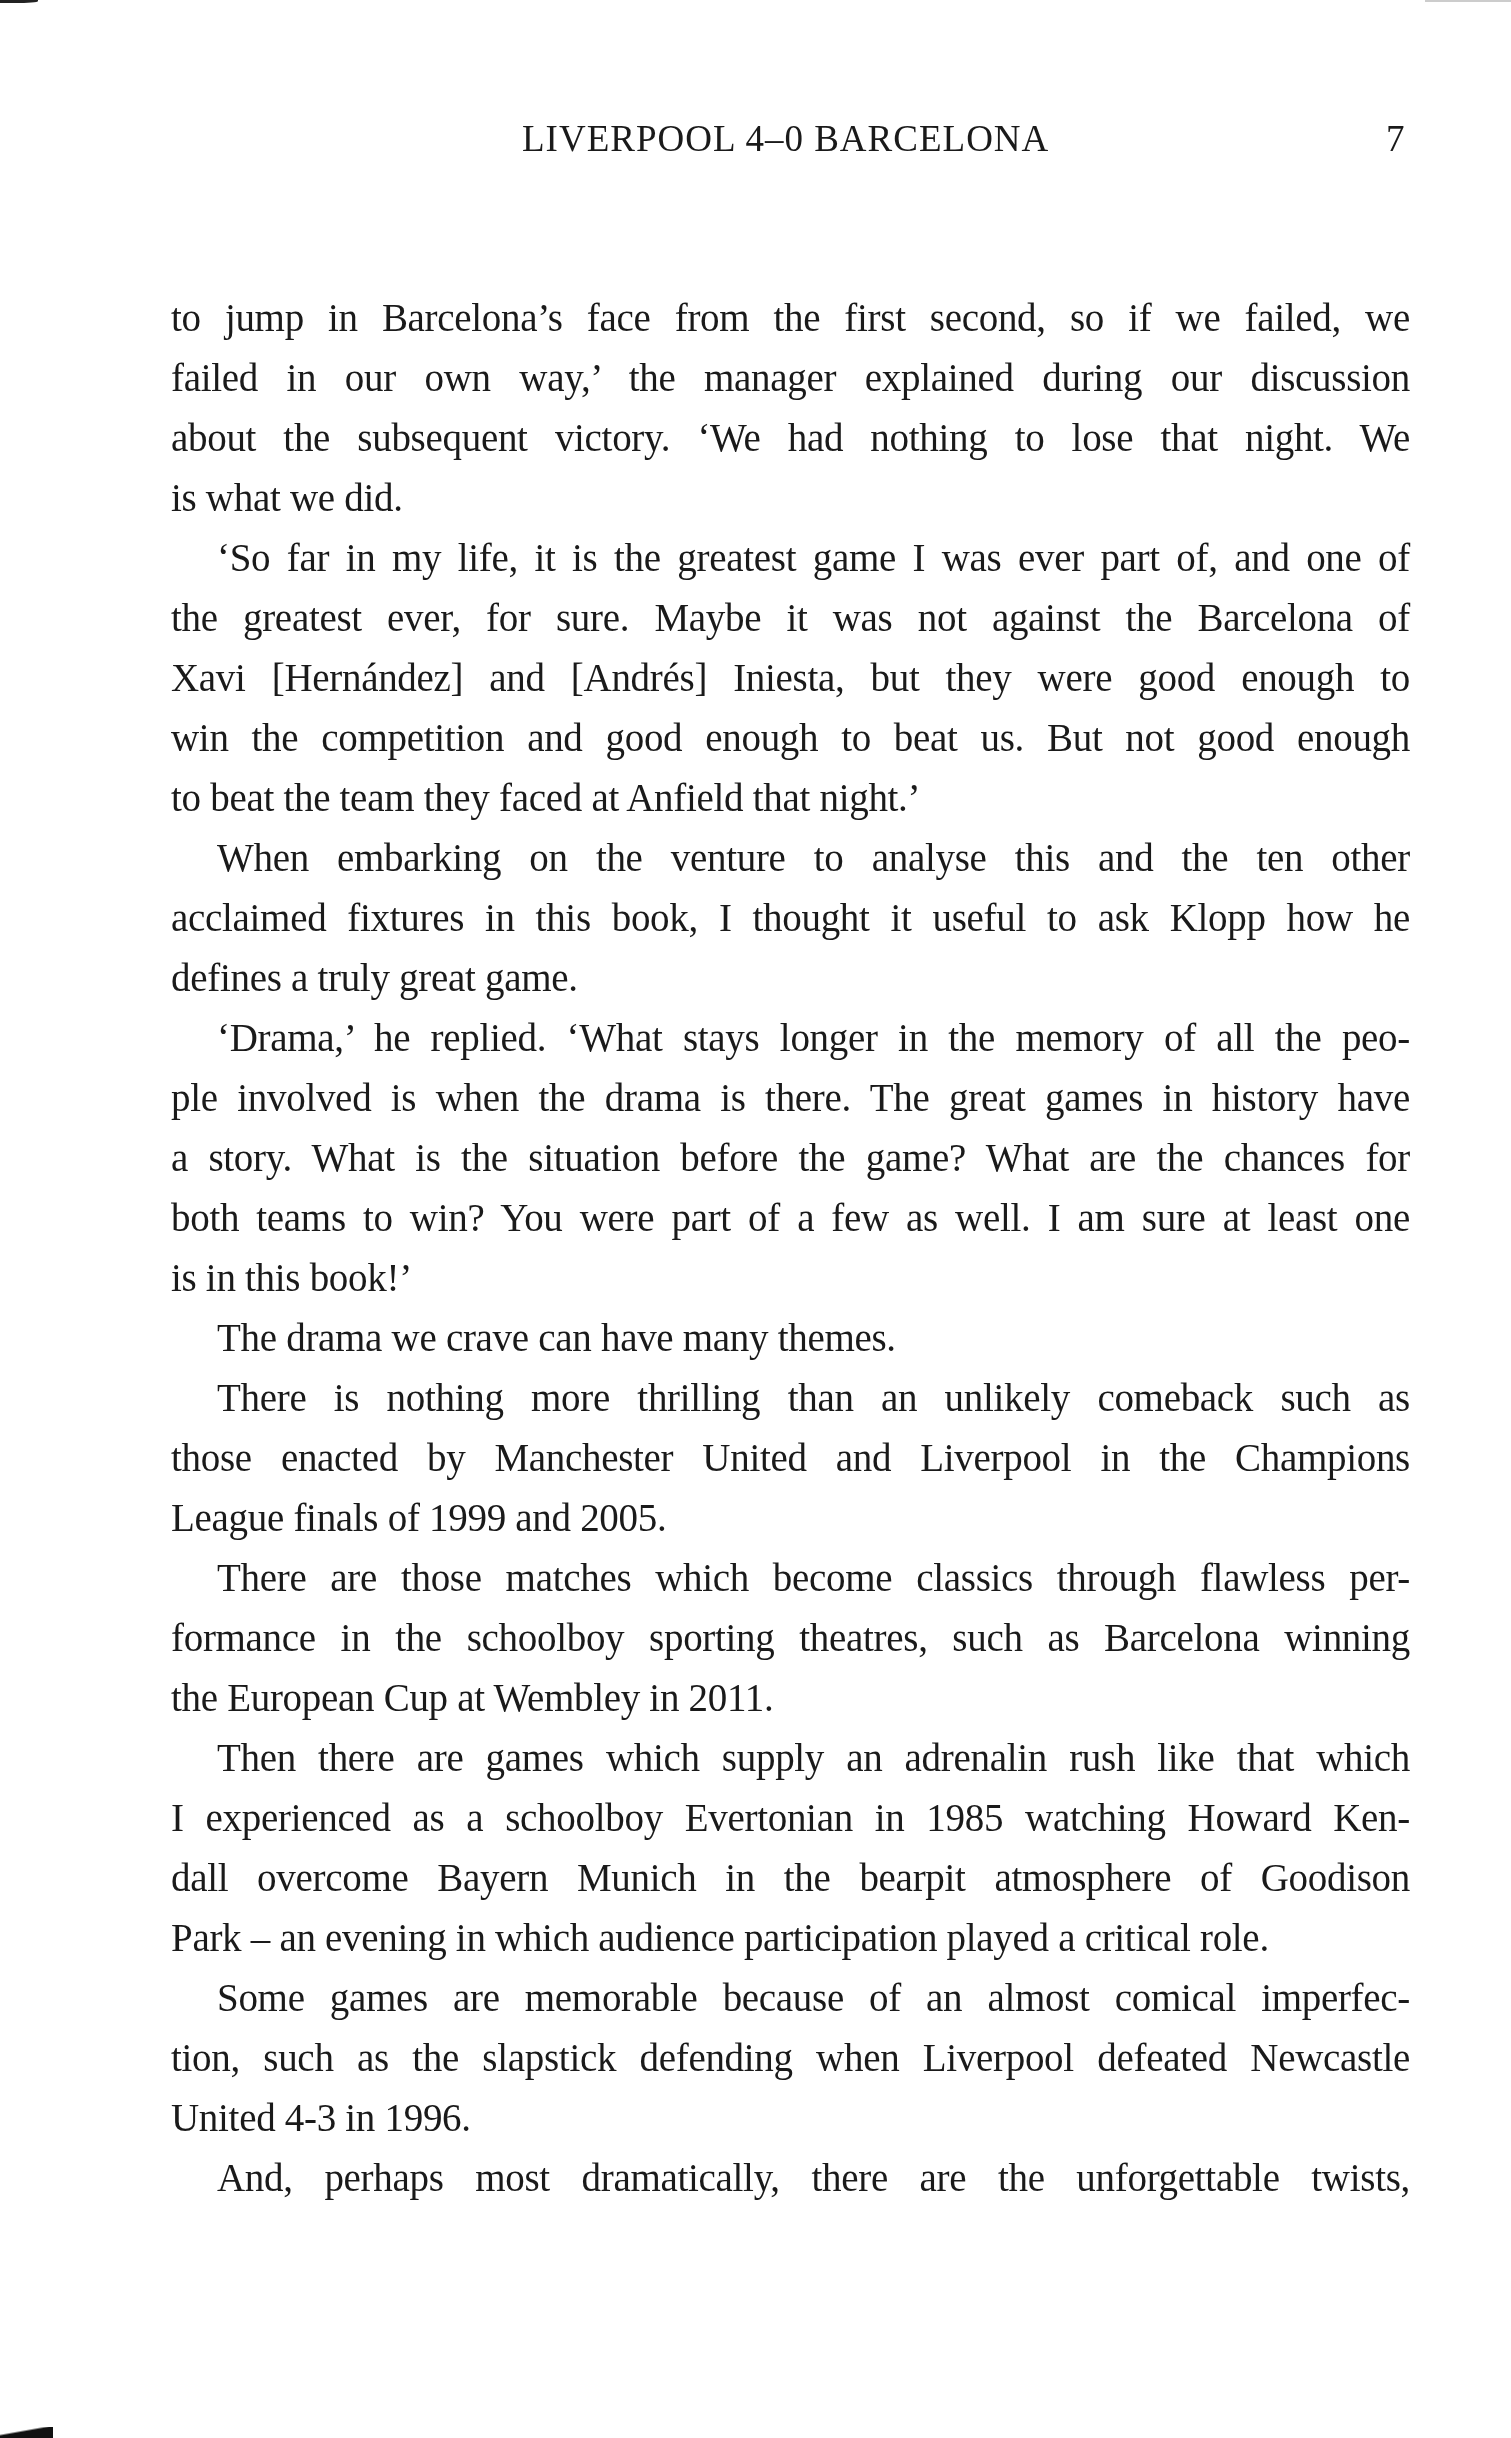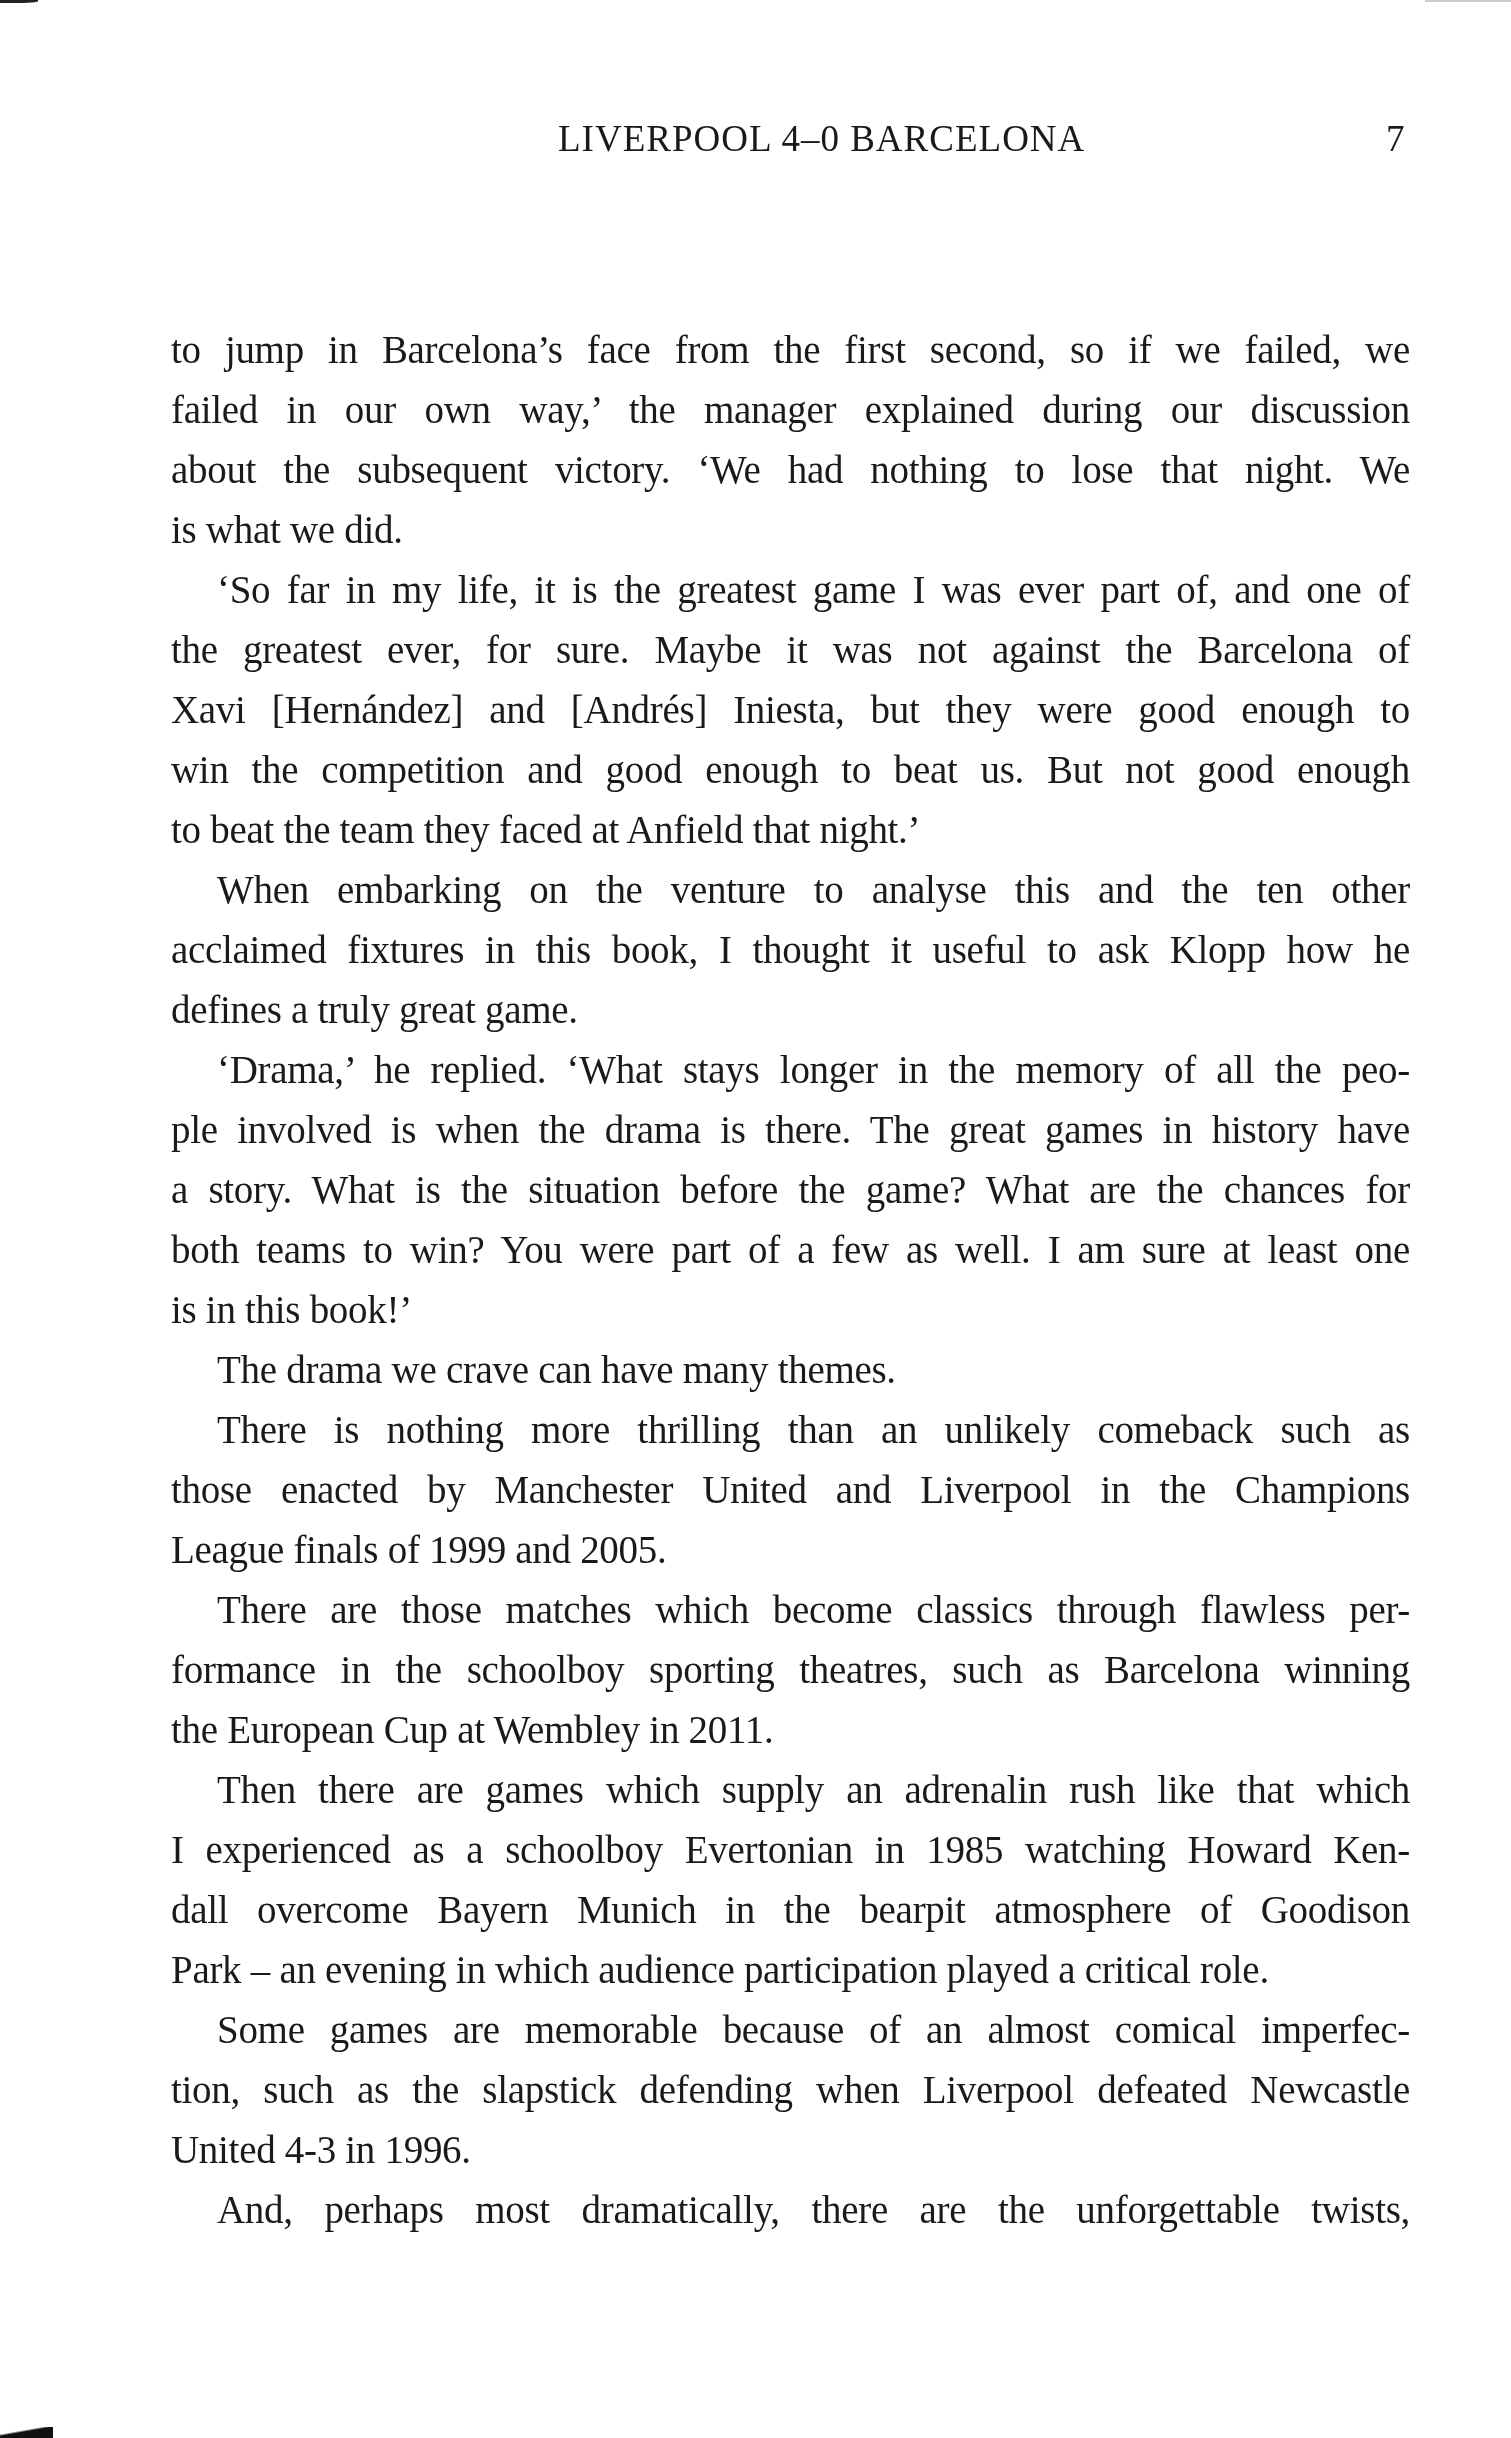--- a/index.html
+++ b/index.html
@@ -20,28 +20,27 @@
     position: absolute; left: 0; bottom: 0; width: 53px; height: 11.5px;
     background: linear-gradient(170deg, #fff 0%, #fff 35%, #111 45%, #111 100%);
   }
   .running-head {
     position: absolute; top: 110px; left: 0; width: 1511px; height: 58px;
   }
   .running-title {
     position: absolute; left: 522px; top: 0;
     font-size: 37px; letter-spacing: 1px; line-height: 58px;
     white-space: nowrap;
-    margin-left: 36px;
   }
   .page-number {
     position: absolute; left: 1386px; top: 0;
     font-size: 37px; line-height: 58px;
   }
   .body-text {
-    position: absolute; left: 171px; top: 288px; width: 1239px; margin-top: 32px;
+    position: absolute; left: 171px; top: 288px; width: 1239px;
   }
   .line {
     display: block; height: 60px; line-height: 60px;
     font-size: 39px; white-space: nowrap;
     text-align: justify; text-align-last: justify;
     letter-spacing: -0.3px;
   }
   .line.last { text-align-last: left; }
   .line.indent { padding-left: 46px; box-sizing: border-box; }
 </style>

